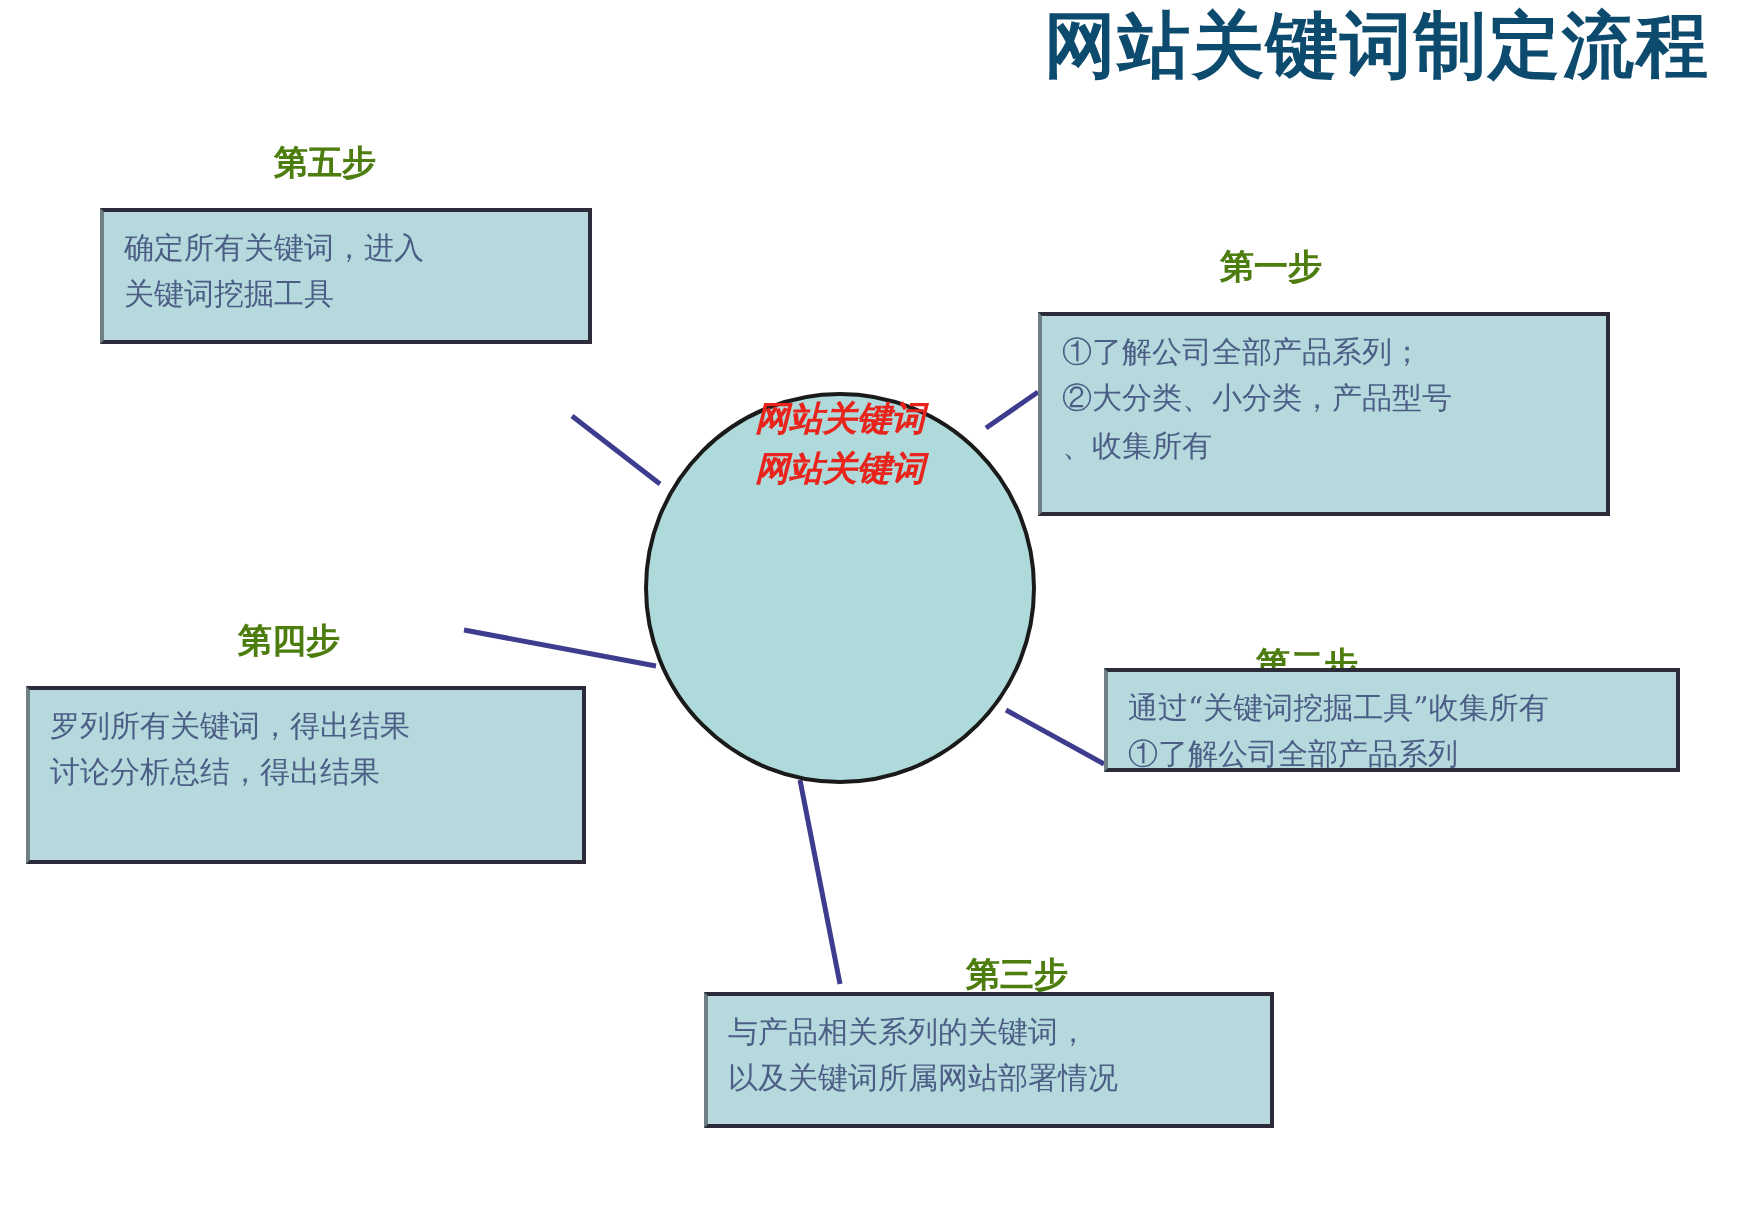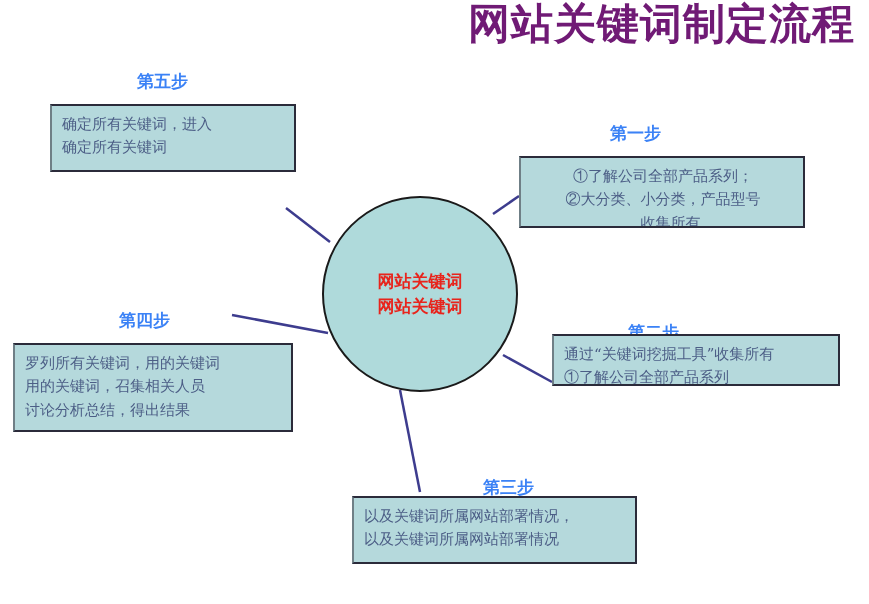--- a/index.html
+++ b/index.html
@@ -26,59 +26,59 @@
     width: 869px;
     height: 604px;
     pointer-events: none;
   }
 
   
   .title {
     position: absolute;
     right: 14px;
     top: 4px;
-    color: #701a75;
-    font-size: 42px;
+    color: #0c4a6e;
+    font-size: 36px;
     font-weight: bold;
     letter-spacing: 1px;
     line-height: 1.1;
     white-space: nowrap;
-    font-family: Liberation Mono, monospace;
+    font-family: Liberation Serif, serif;
   }
 
   
   .hub {
     position: absolute;
     left: 322px;
     top: 196px;
     width: 196px;
     height: 196px;
     border-radius: 50%;
     background: #AFDADB;
     border: 2px solid #1a1a1a;
     box-sizing: border-box;
     display: flex;
     flex-direction: column;
     align-items: center;
-    justify-content: center;
     z-index: 3;
+    font-style: italic;
   }
   .hub-line {
     color: #E8241C;
     font-size: 17px;
     font-weight: bold;
     line-height: 1.45;
     white-space: nowrap;
     font-family: "DejaVu Serif", "Liberation Serif", serif;
   }
 
   
   .step-head {
     position: absolute;
-    color: #3b82f6;
+    color: #4d7c0f;
     font-size: 17px;
     font-weight: bold;
     white-space: nowrap;
     font-family: "DejaVu Serif", "Liberation Serif", serif;
     z-index: 4;
   }
 
   
   .step-box {
     position: absolute;
@@ -117,42 +117,41 @@
   <div class="title">网站关键词制定流程</div>
 
   <div class="hub">
     <div class="hub-line">网站关键词</div>
     <div class="hub-line">网站关键词</div>
   </div>
 
   <div class="step-head" style="left:137px; top:70px;">第五步</div>
   <div class="step-box" style="left:50px; top:104px; width:246px; height:68px;">
     <p>确定所有关键词，进入</p>
-    <p>确定所有关键词</p>
+    <p>关键词挖掘工具</p>
   </div>
 
   <div class="step-head" style="left:610px; top:122px;">第一步</div>
-  <div class="step-box" style="left:519px; top:156px; width:286px; height:72px;text-align:center;">
+  <div class="step-box" style="left:519px; top:156px; width:286px; height:102px;">
     <p>①了解公司全部产品系列；</p>
     <p>②大分类、小分类，产品型号</p>
     <p>、收集所有</p>
   </div>
 
   <div class="step-head" style="left:628px; top:301px;margin-top:20px;">第二步</div>
   <div class="step-box" style="left:552px; top:334px; width:288px; height:52px;">
     <p>通过“关键词挖掘工具”收集所有</p>
     <p>①了解公司全部产品系列</p>
   </div>
 
   <div class="step-head" style="left:119px; top:309px;">第四步</div>
   <div class="step-box" style="left:13px; top:343px; width:280px; height:89px;">
-    <p>罗列所有关键词，用的关键词</p>
-    <p>用的关键词，召集相关人员</p>
+    <p>罗列所有关键词，得出结果</p>
     <p>讨论分析总结，得出结果</p>
   </div>
 
   <div class="step-head" style="left:483px; top:448px;margin-top:28px;">第三步</div>
   <div class="step-box" style="left:352px; top:496px; width:285px; height:68px;">
-    <p>以及关键词所属网站部署情况，</p>
+    <p>与产品相关系列的关键词，</p>
     <p>以及关键词所属网站部署情况</p>
   </div>
 
 </div>
 
 </body></html>

